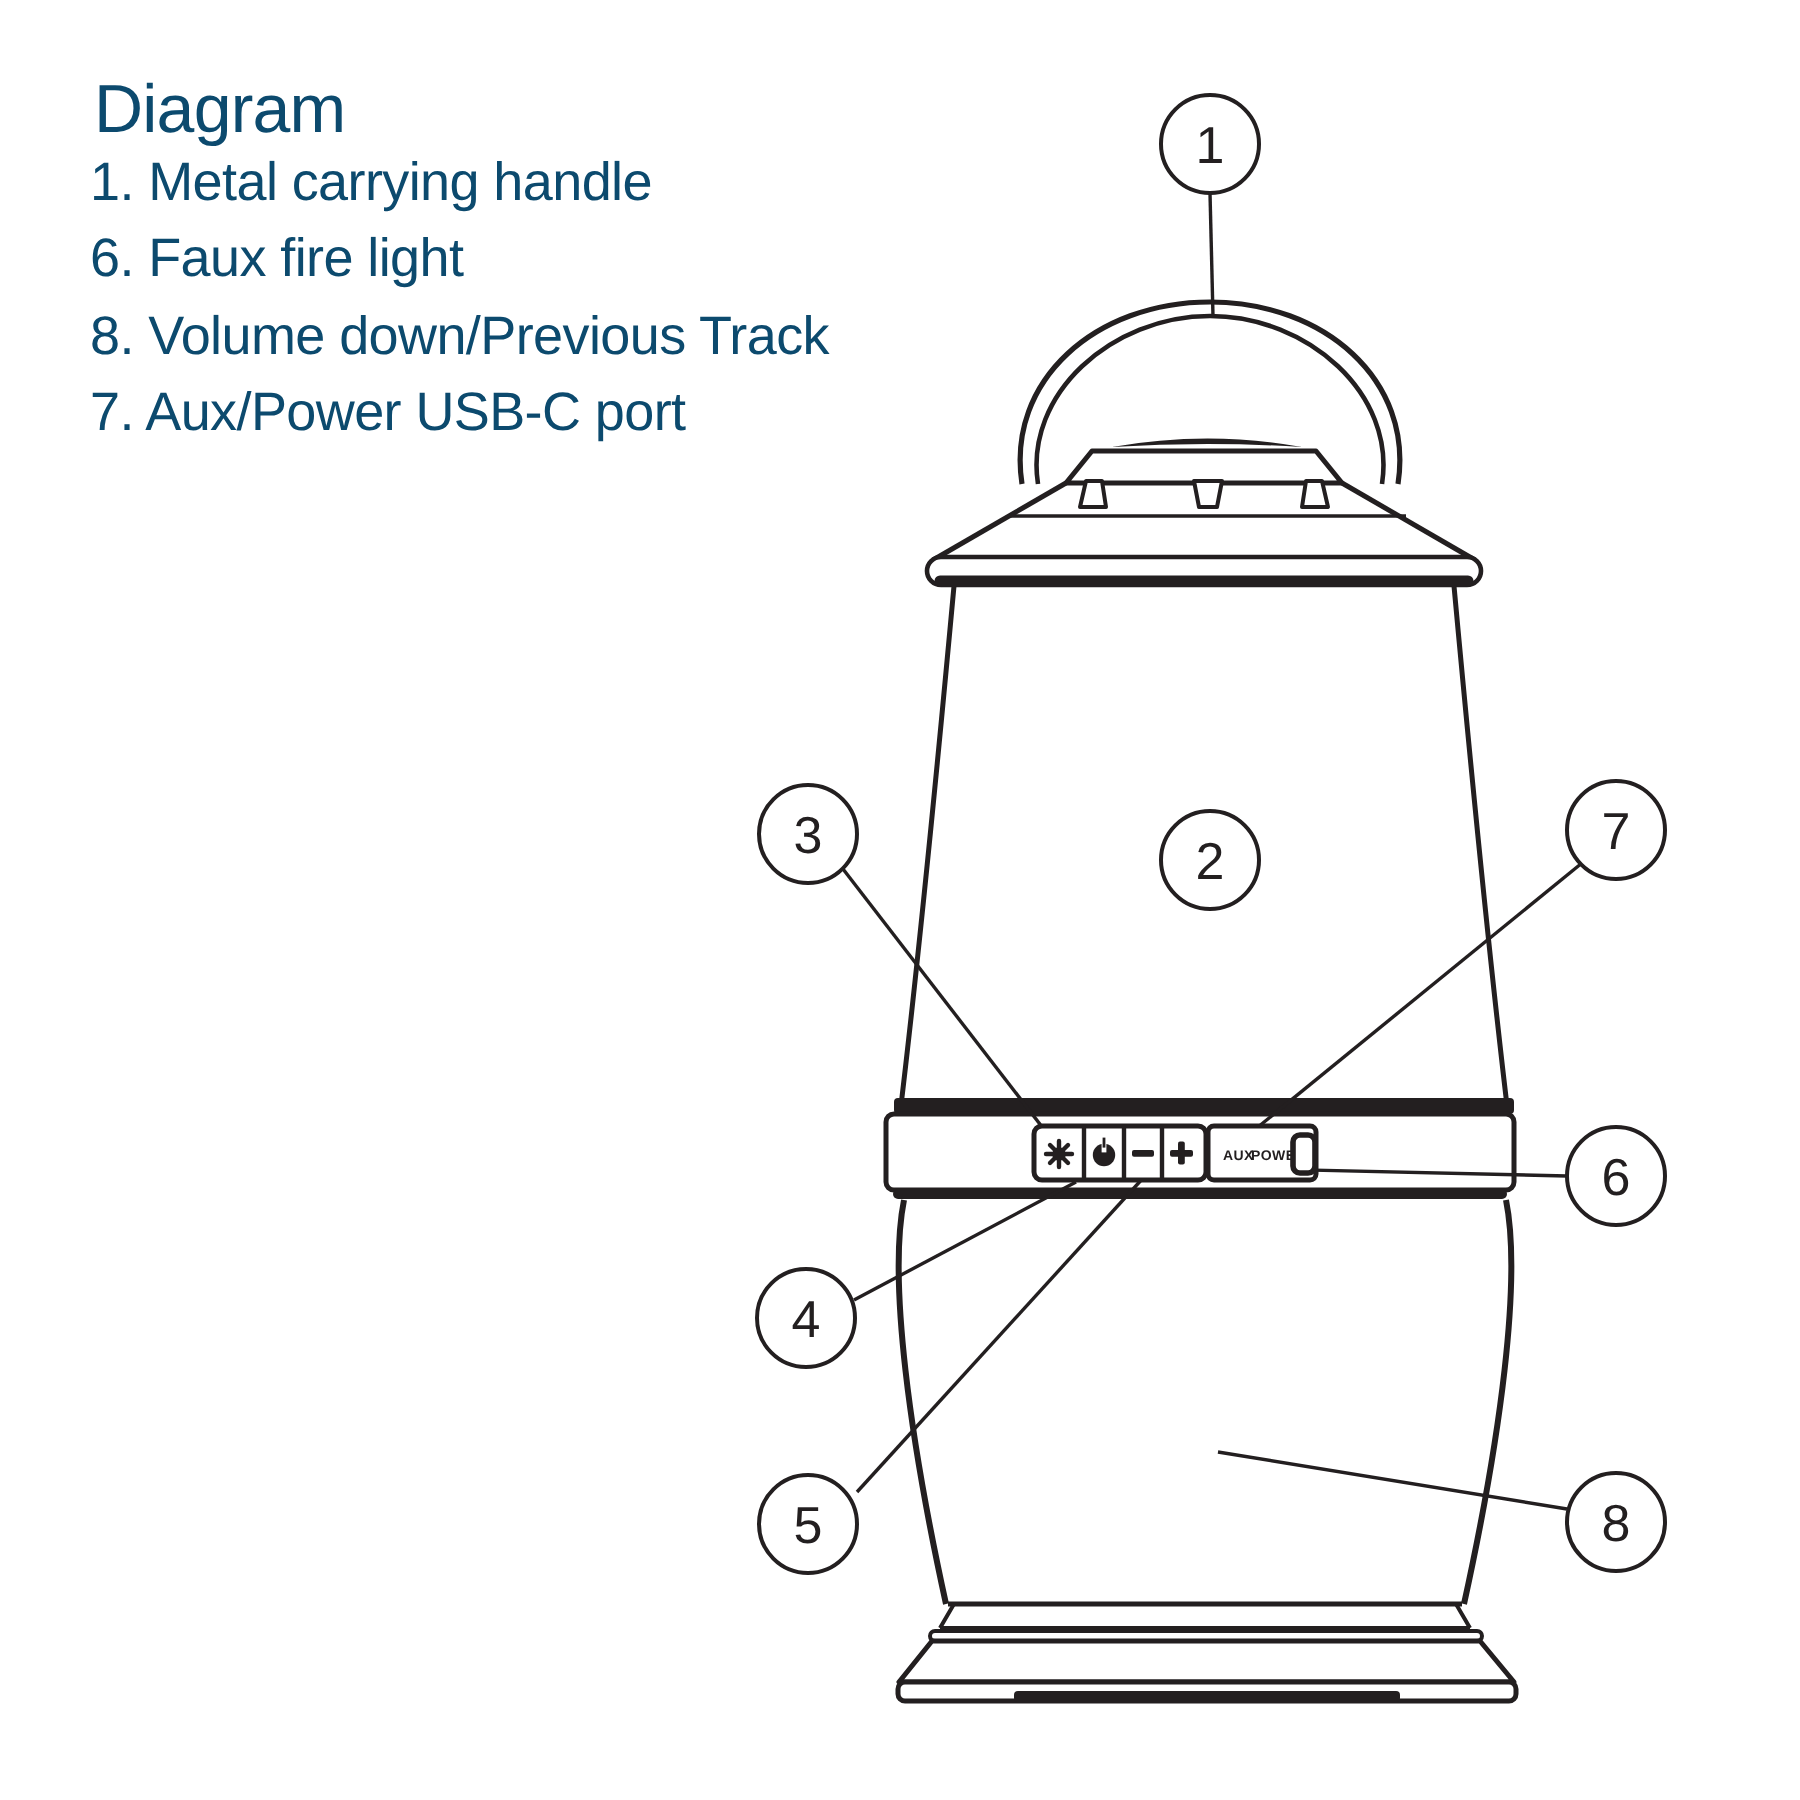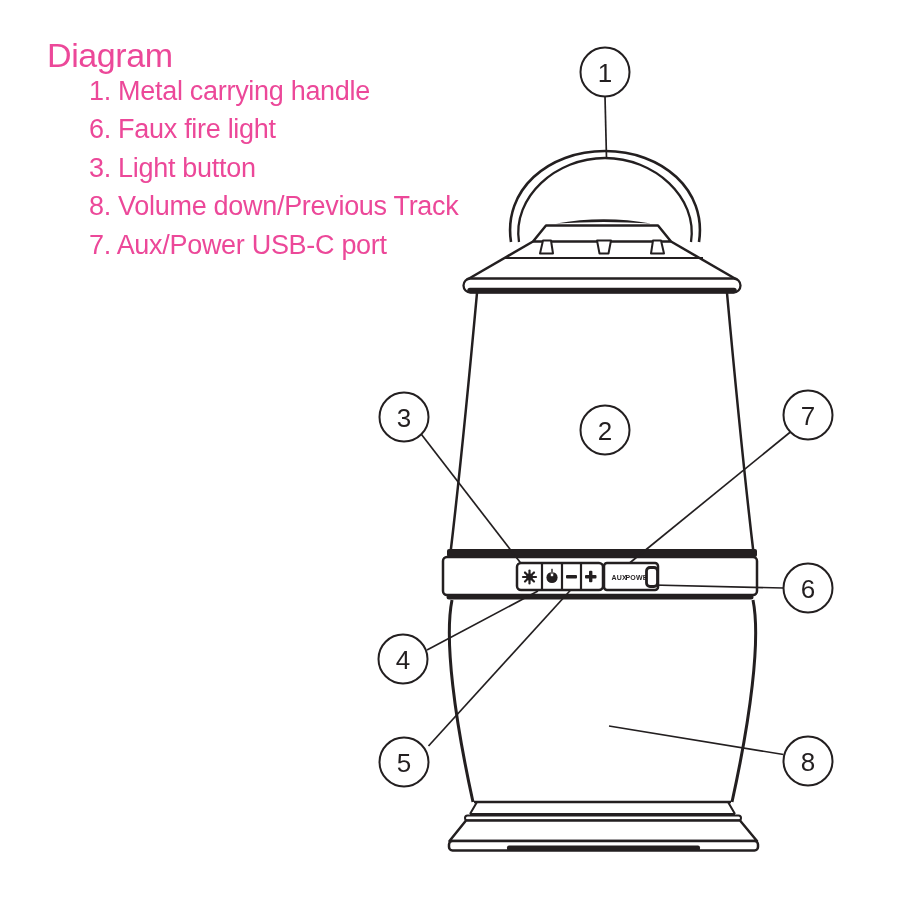--- a/index.html
+++ b/index.html
@@ -1,38 +1,37 @@
 <!DOCTYPE html>
 <html><head>
 <meta charset="utf-8">
 <style>
   html,body{margin:0;padding:0;background:#ffffff;}
   .page{position:relative;width:900px;height:900px;background:#ffffff;overflow:hidden;
-        font-family:"Liberation Sans",sans-serif;color:#ec4899;}
+        font-family:"Liberation Sans",sans-serif;color:#0c4a6e;}
   .title{position:absolute;left:47px;top:36px;font-size:34px;font-weight:500;letter-spacing:-0.4px;}
   .legend{position:absolute;left:45px;top:72px;font-size:27px;line-height:38.4px;letter-spacing:-0.3px;}
-  .legend .item{white-space:nowrap;margin-left:44px;}
+  .legend .item{white-space:nowrap;}
   svg{position:absolute;left:0;top:0;}
   .ln{stroke:#231f20;fill:none;}
   .fw{stroke:#231f20;fill:#ffffff;}
   .fb{fill:#231f20;stroke:none;}
   .callout-num{font-family:"Liberation Sans",sans-serif;font-size:26px;fill:#231f20;}
   .panel-label{font-family:"Liberation Sans",sans-serif;font-size:7px;font-weight:bold;fill:#231f20;letter-spacing:0.2px;}
 </style>
 </head>
 <body>
 
 <div class="page">
 
   <div class="title">Diagram</div>
 
   <div class="legend">
     <div class="item">1. Metal carrying handle</div>
     <div class="item">6. Faux fire light</div>
-    <div class="item">3. Light button</div>
     <div class="item">8. Volume down/Previous Track</div>
     <div class="item">7. Aux/Power USB-C port</div>
   </div>
 
   <svg width="900" height="900" viewBox="0 0 900 900">
 
     <g>
 
       <g>
         <path class="ln" stroke-width="2.6" d="M 511 242 C 503 190 548 151 605 151 C 662 151 707 190 699 242"></path>

